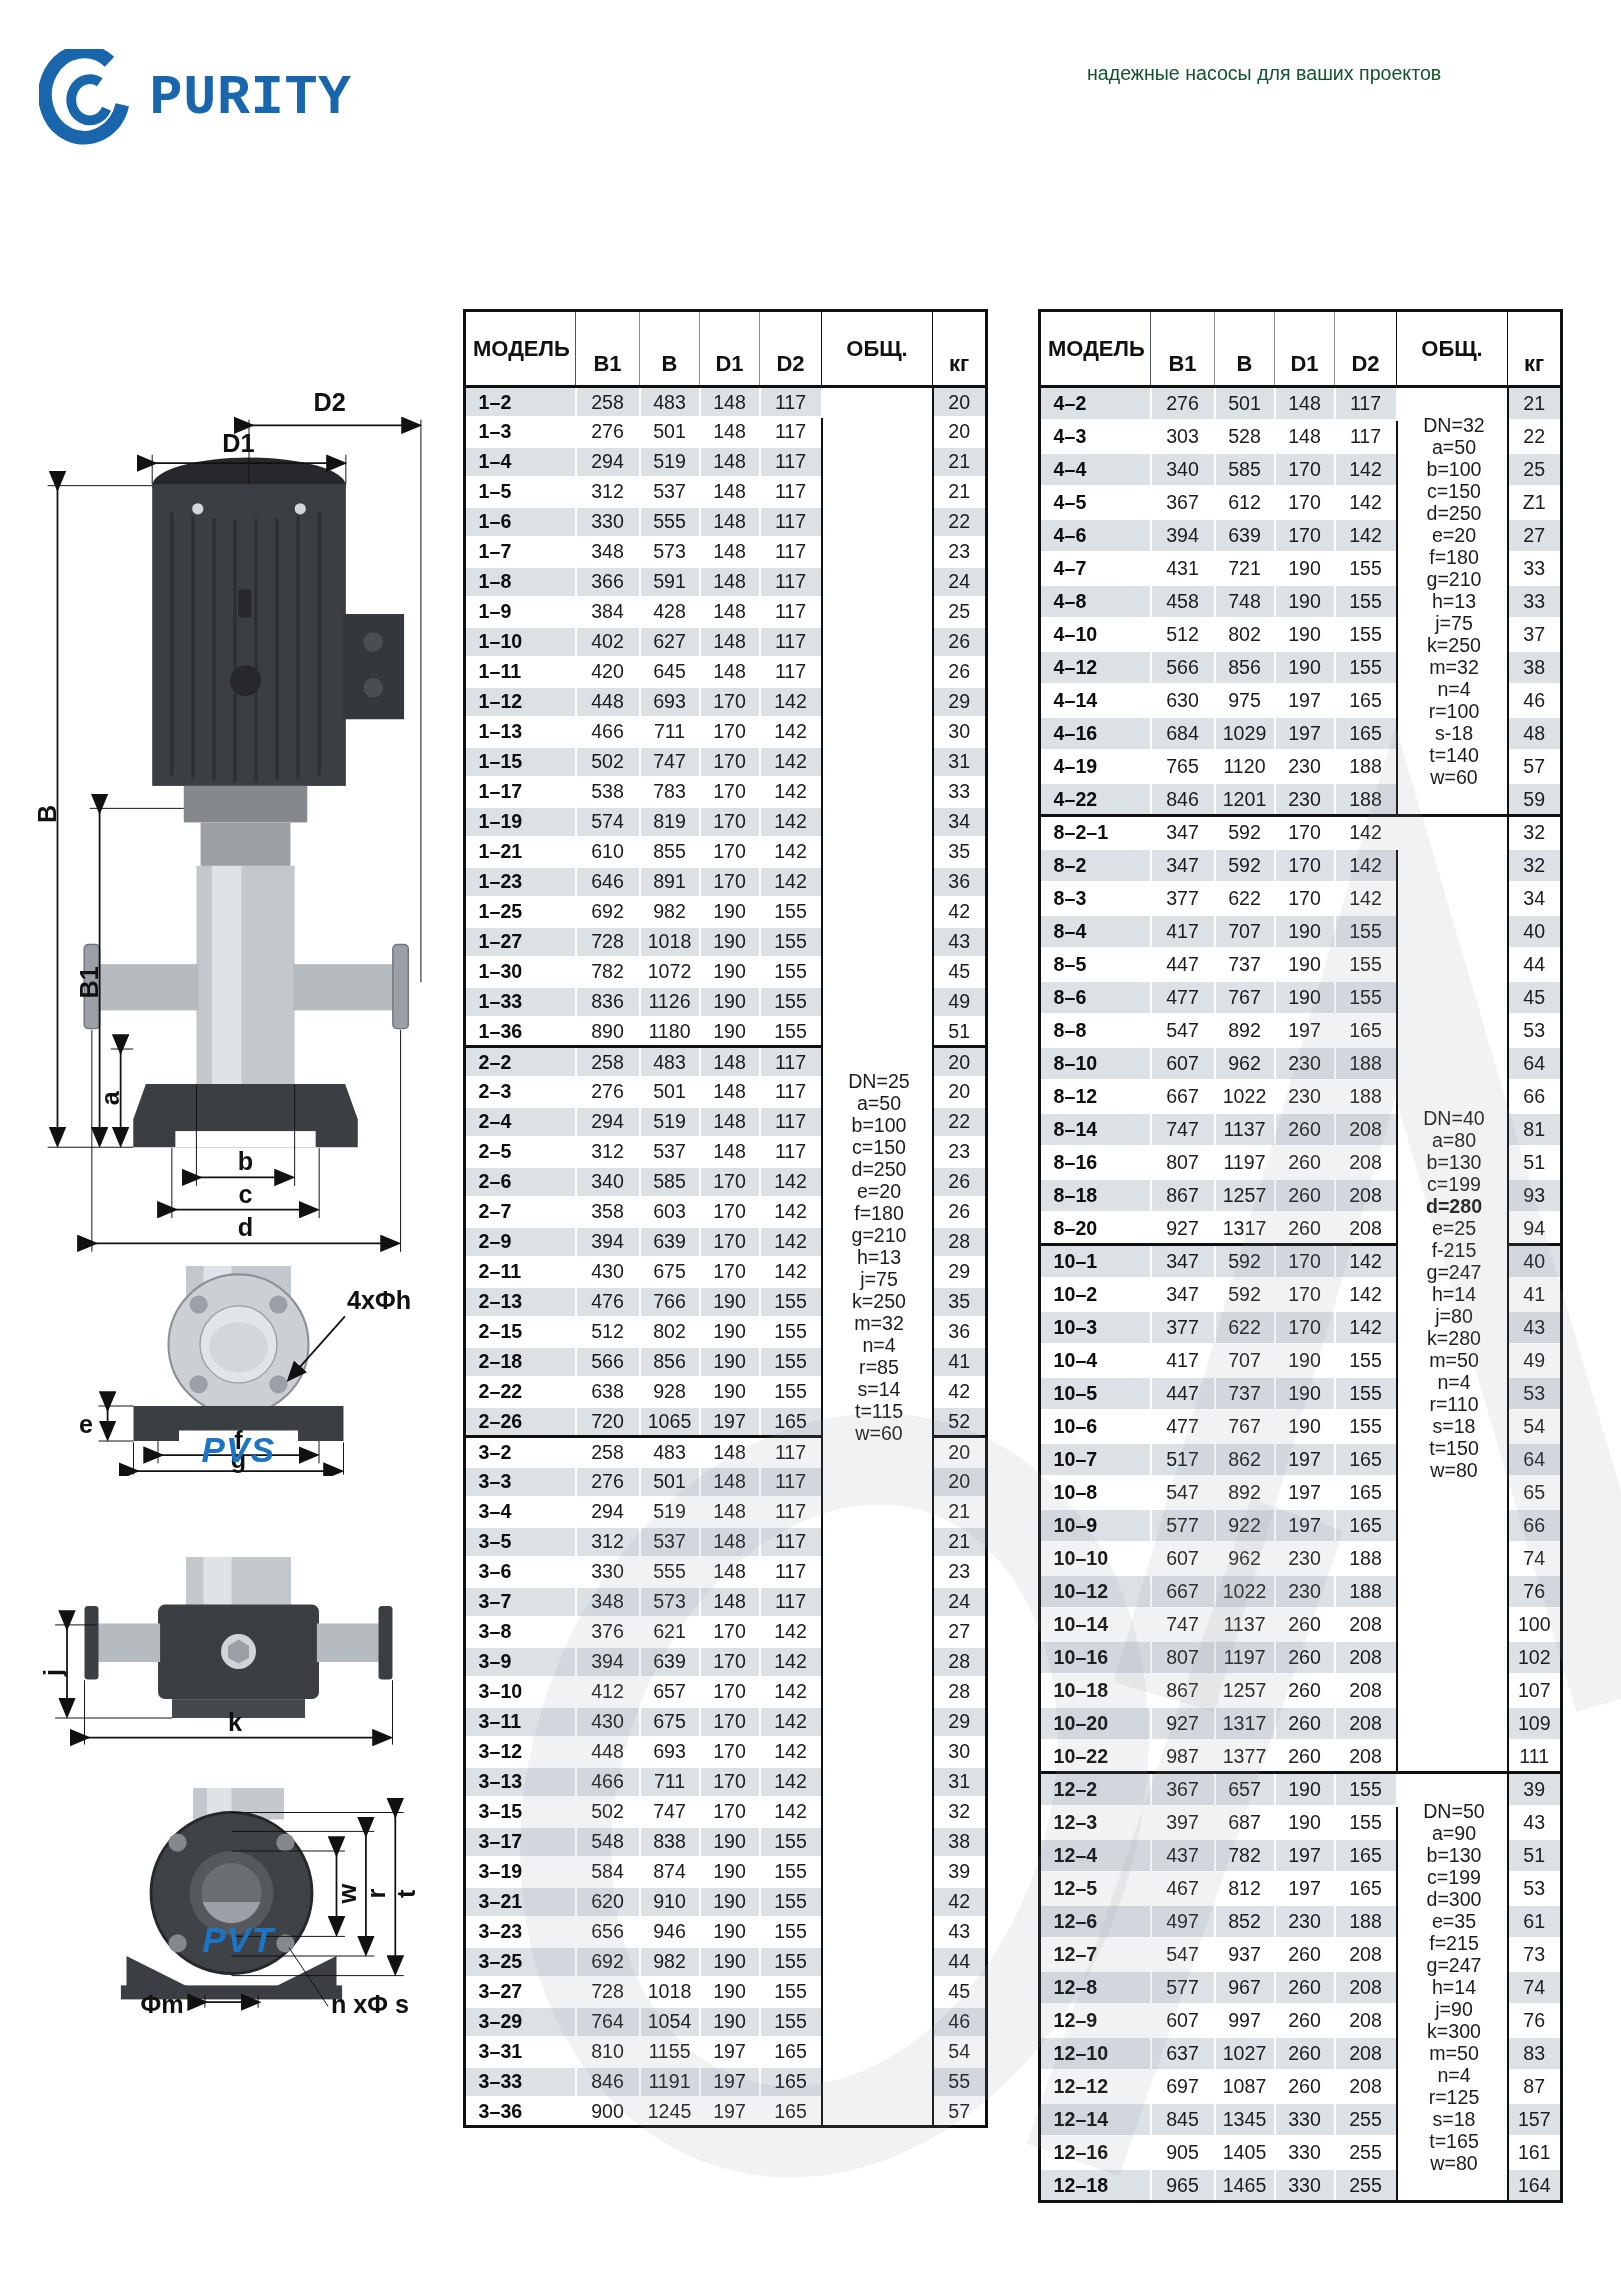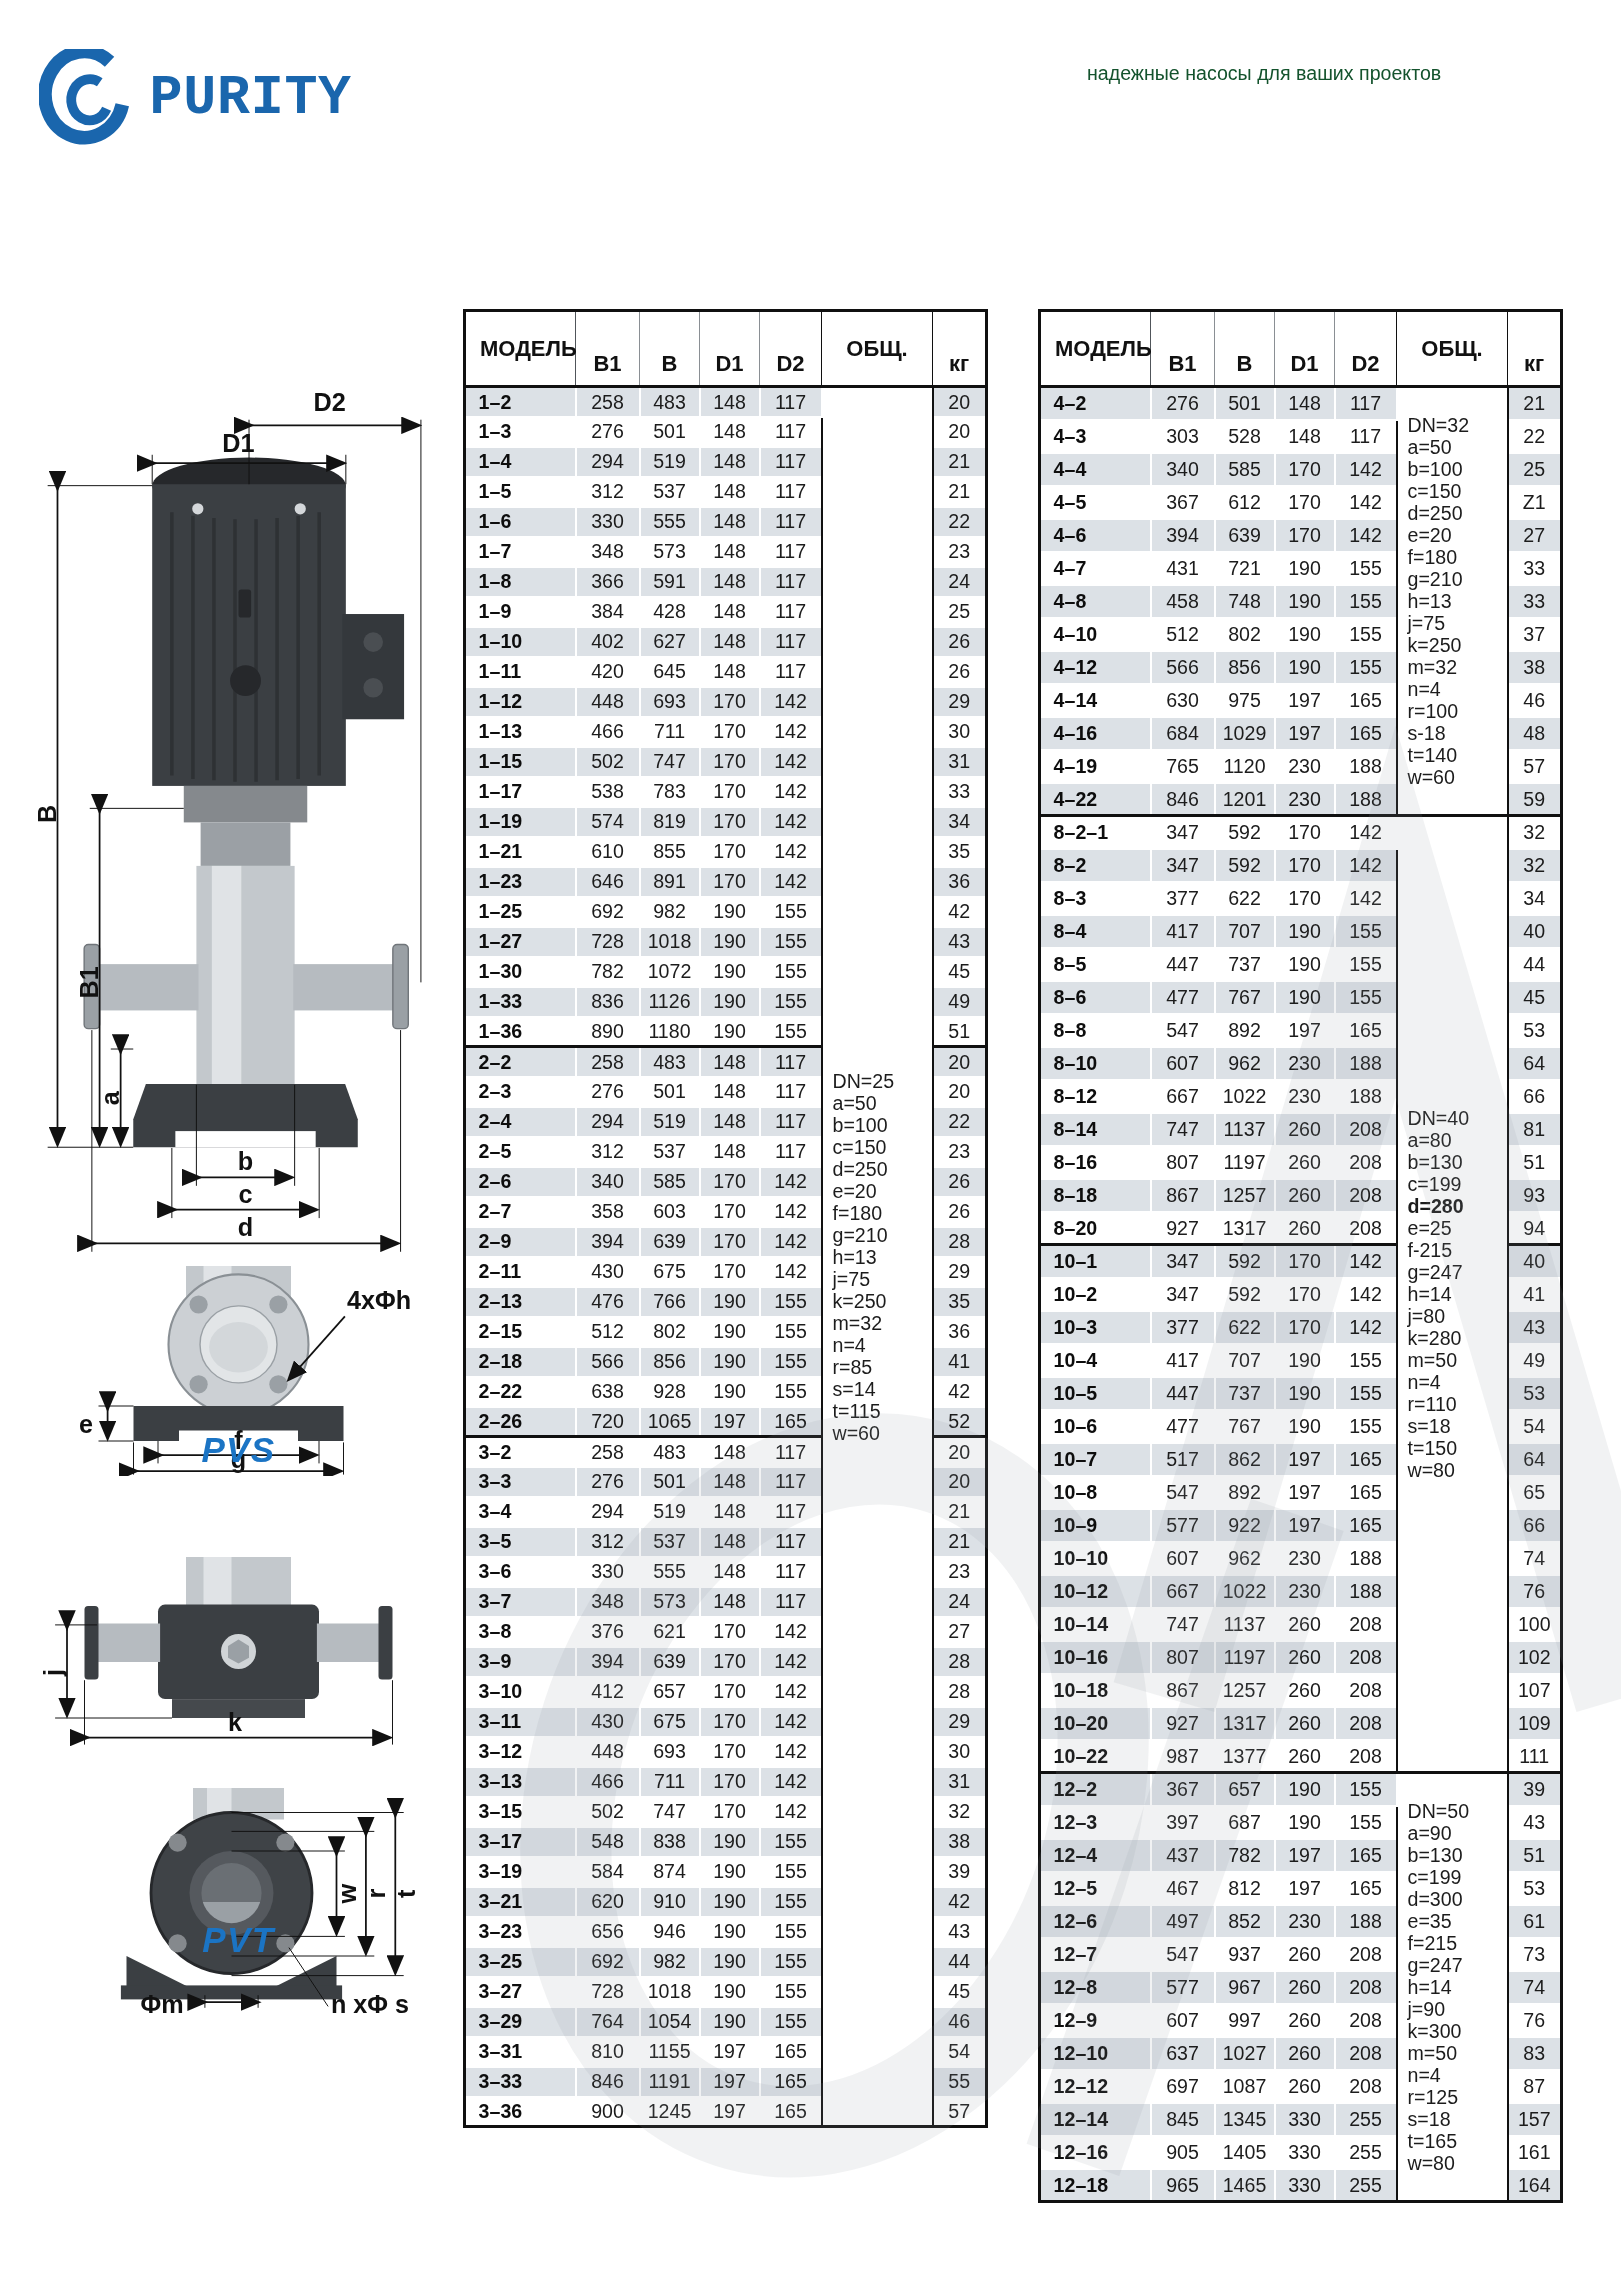--- a/index.html
+++ b/index.html
@@ -11,33 +11,33 @@
   .logo-text{font-size:55px;font-weight:800;color:#1a66ad;letter-spacing:0.7px;line-height:1;}
   .tagline{position:absolute;left:1087px;top:62px;width:505px;font-size:19.6px;color:#14532d;}
 
   
   table.dim-table{position:absolute;top:309px;width:520px;table-layout:fixed;
     border-collapse:collapse;border:3.5px solid #101010;background:#fff;z-index:2;}
   table.left-table{left:463px;}
   table.right-table{left:1038px;}
   .dim-table th{font-size:22px;font-weight:700;background:#fff;border-bottom:3.5px solid #101010;
     padding:0;height:65px;}
-  th.model-h{text-align:left;padding-left:14px;vertical-align:middle;border-right:1.4px solid #50555a;}
+  th.model-h{text-align:left;padding-left:7px;vertical-align:middle;border-right:1.4px solid #50555a;}
   th.dim-h{vertical-align:bottom;padding-bottom:8.4px;border-right:0.7px solid #8a8f94;}
   th.dim-h.last{border-right:1.4px solid #101010;}
   th.common-h{vertical-align:middle;border-right:1.4px solid #101010;}
   th.kg-h{vertical-align:bottom;padding-bottom:8.4px;}
   .dim-table td{border:2.1px solid #ffffff;font-size:19.6px;text-align:center;color:#1c1c1c;padding:0;}
   .left-table tbody tr{height:30px;}
   .right-table tbody tr{height:33px;}
   td.model{text-align:left;padding-left:12.6px;font-weight:700;color:#0d0d0d;}
   tr.shaded td:not(.common){background:#dce1e6;}
   tr.section-start td{border-top:3.5px solid #101010;}
   td.common{background:#ffffff;border-left:2.1px solid #101010;border-right:2.1px solid #101010;
-    vertical-align:middle;text-align:left;padding-left:10px;}
+    vertical-align:middle;text-align:center;padding-left:4px;}
   td.common div{font-size:19.6px;line-height:22px;}
   td.common div.bold{font-weight:700;}
 
   
   .diagram{position:absolute;left:28px;width:421px;z-index:1;}
   .dimline{stroke:#111;stroke-width:2.5;fill:none;}
   .extline{stroke:#111;stroke-width:1.4;fill:none;}
   .dimlbl{font-family:"Liberation Sans",sans-serif;font-weight:700;font-size:36px;fill:#111;}
   .series-label{position:absolute;left:28px;width:421px;text-align:center;z-index:2;
     font-size:35px;font-weight:800;color:#1b74c4;letter-spacing:1.4px;font-style:italic;}

